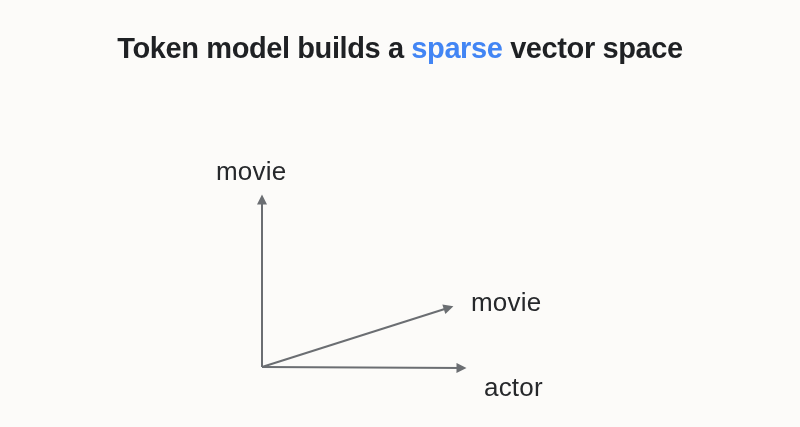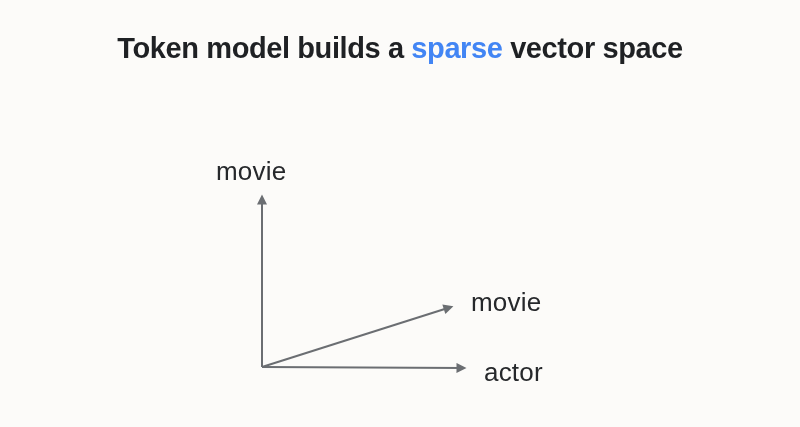--- a/index.html
+++ b/index.html
@@ -48,21 +48,21 @@
   .axis-label {
     position: absolute;
     font-size: 26px;
     font-weight: 400;
     letter-spacing: 0.2px;
     color: var(--label-ink);
     white-space: nowrap;
   }
   .axis-label.movie { left: 216px; top: 156px; }
   .axis-label.music { left: 471px; top: 287px; }
-  .axis-label.actor { left: 484px; top: 357px; }
+  .axis-label.actor { left: 484px; top: 372px; }
 </style>
 </head>
 <body>
 
 <div class="canvas">
 
   <h1 class="title">
     <div><span>Token model builds a </span><span class="accent">sparse</span><span> vector space</span></div>
   </h1>
 

